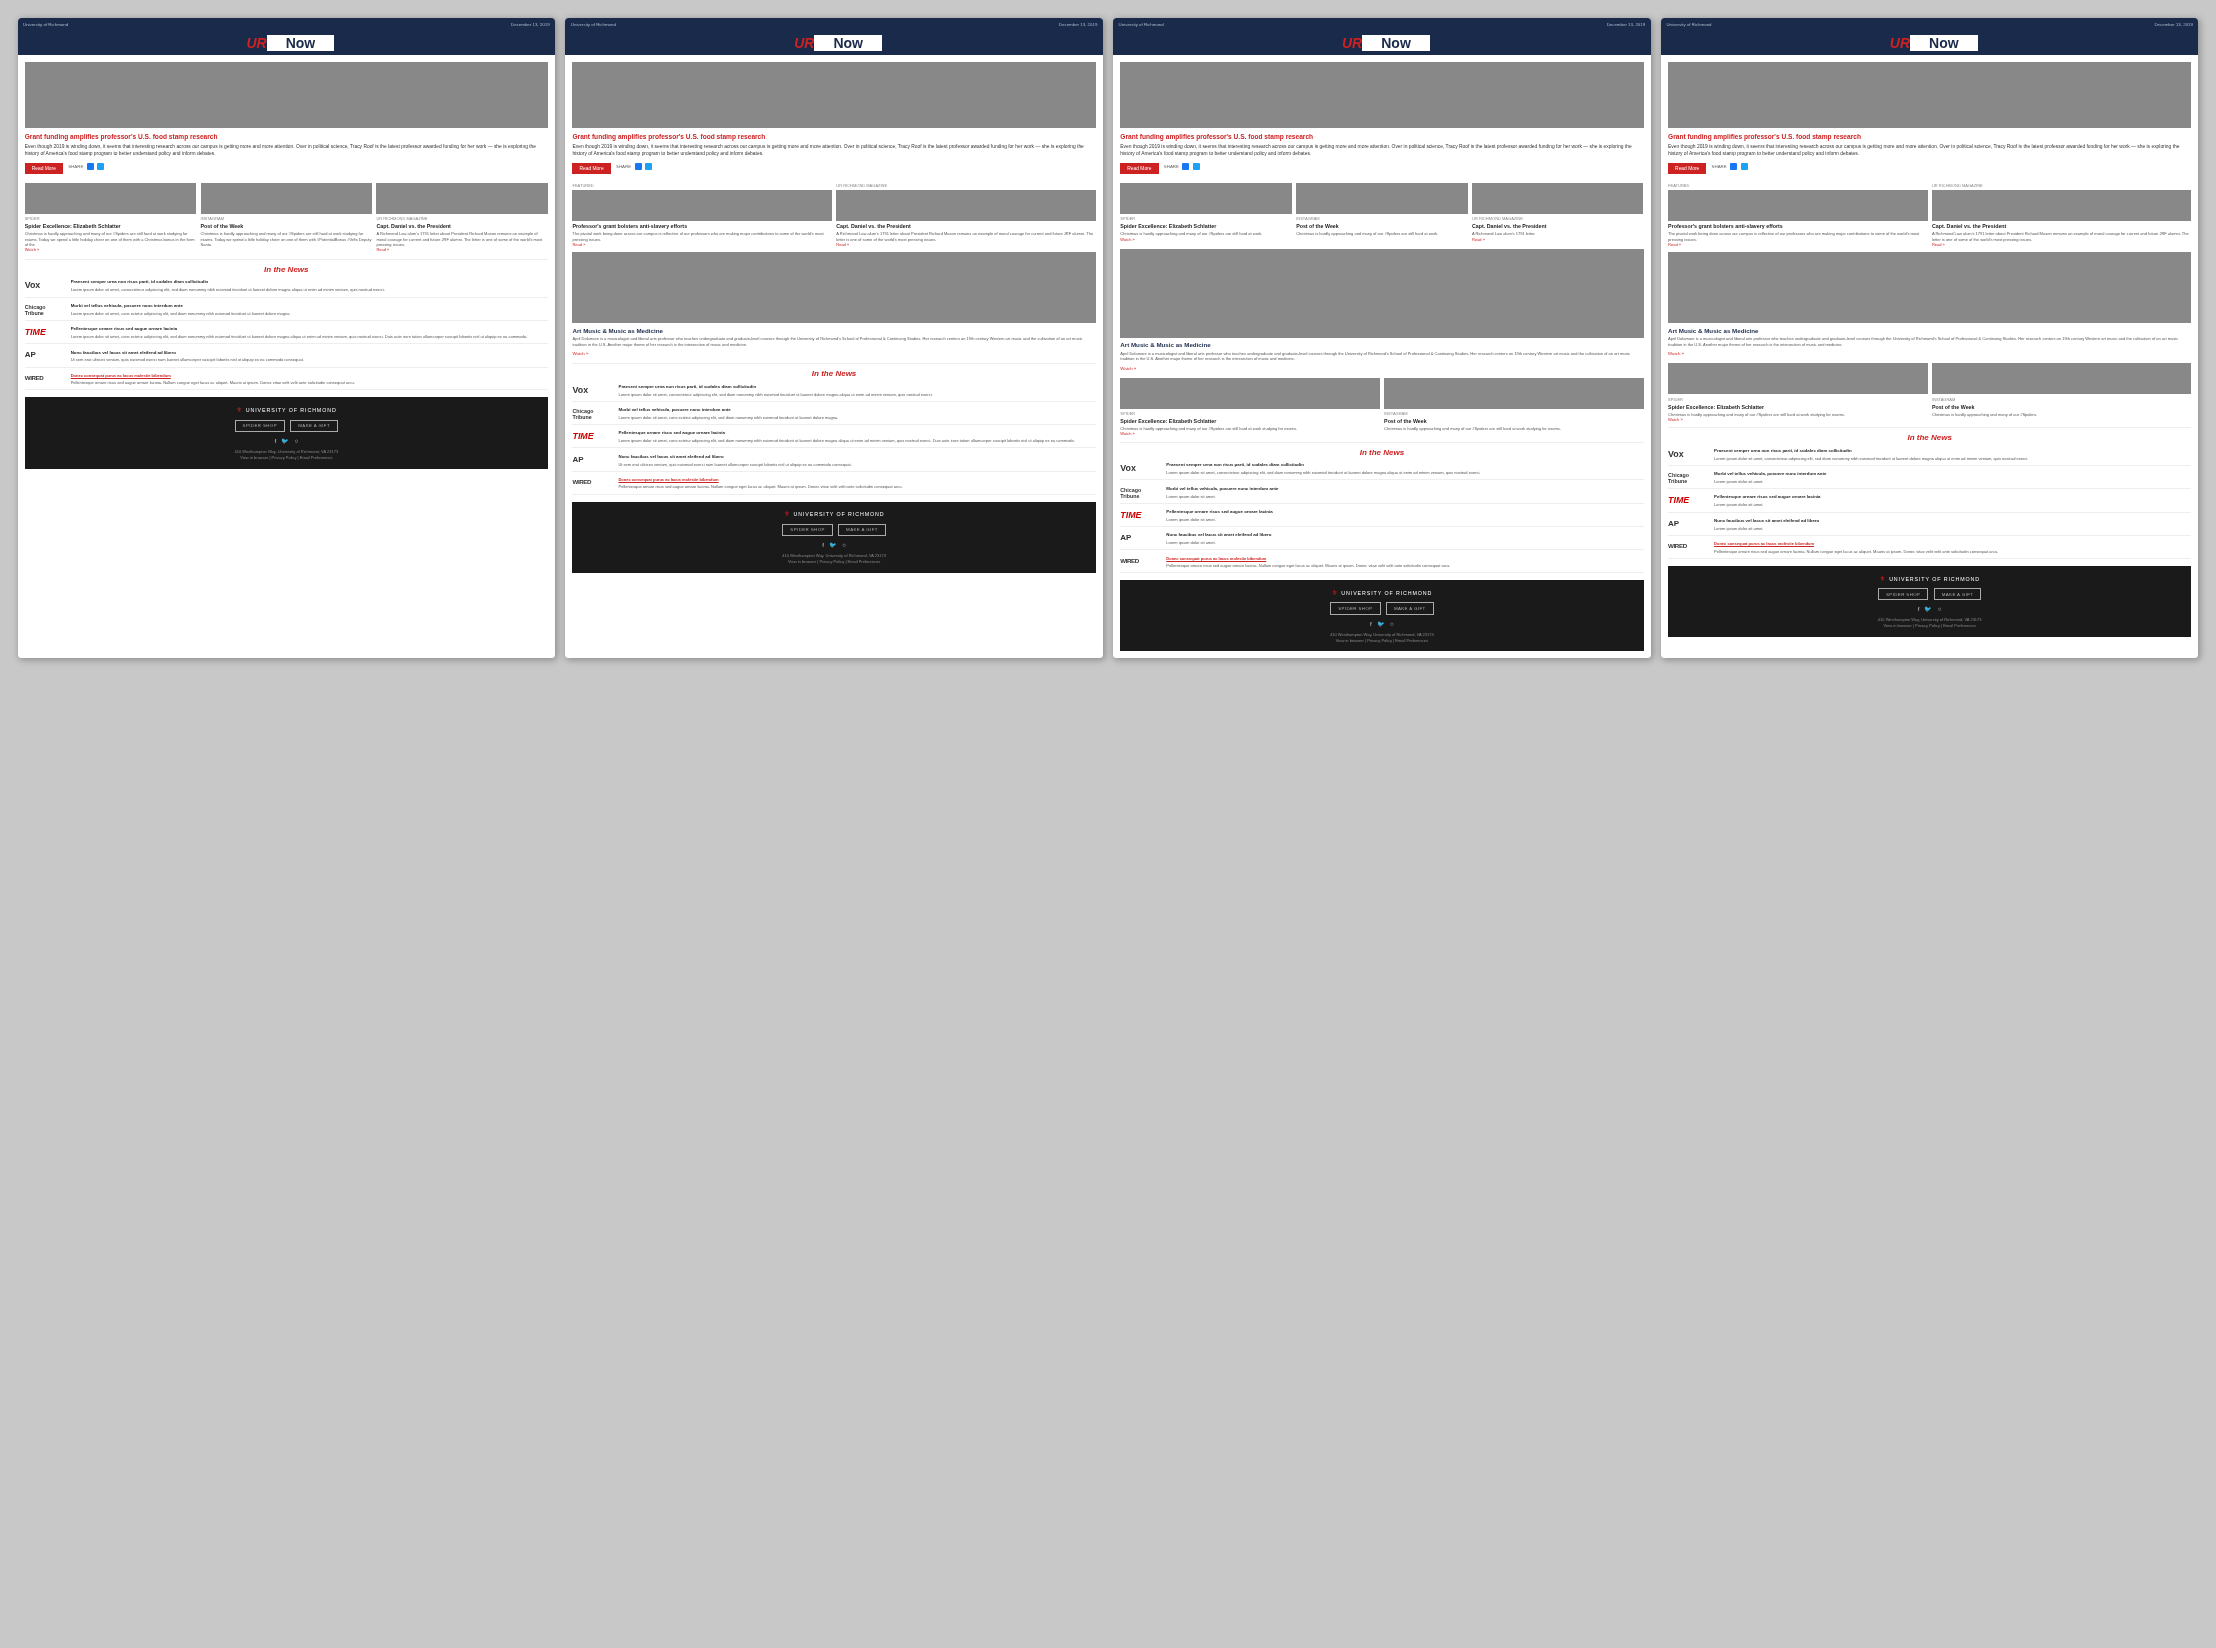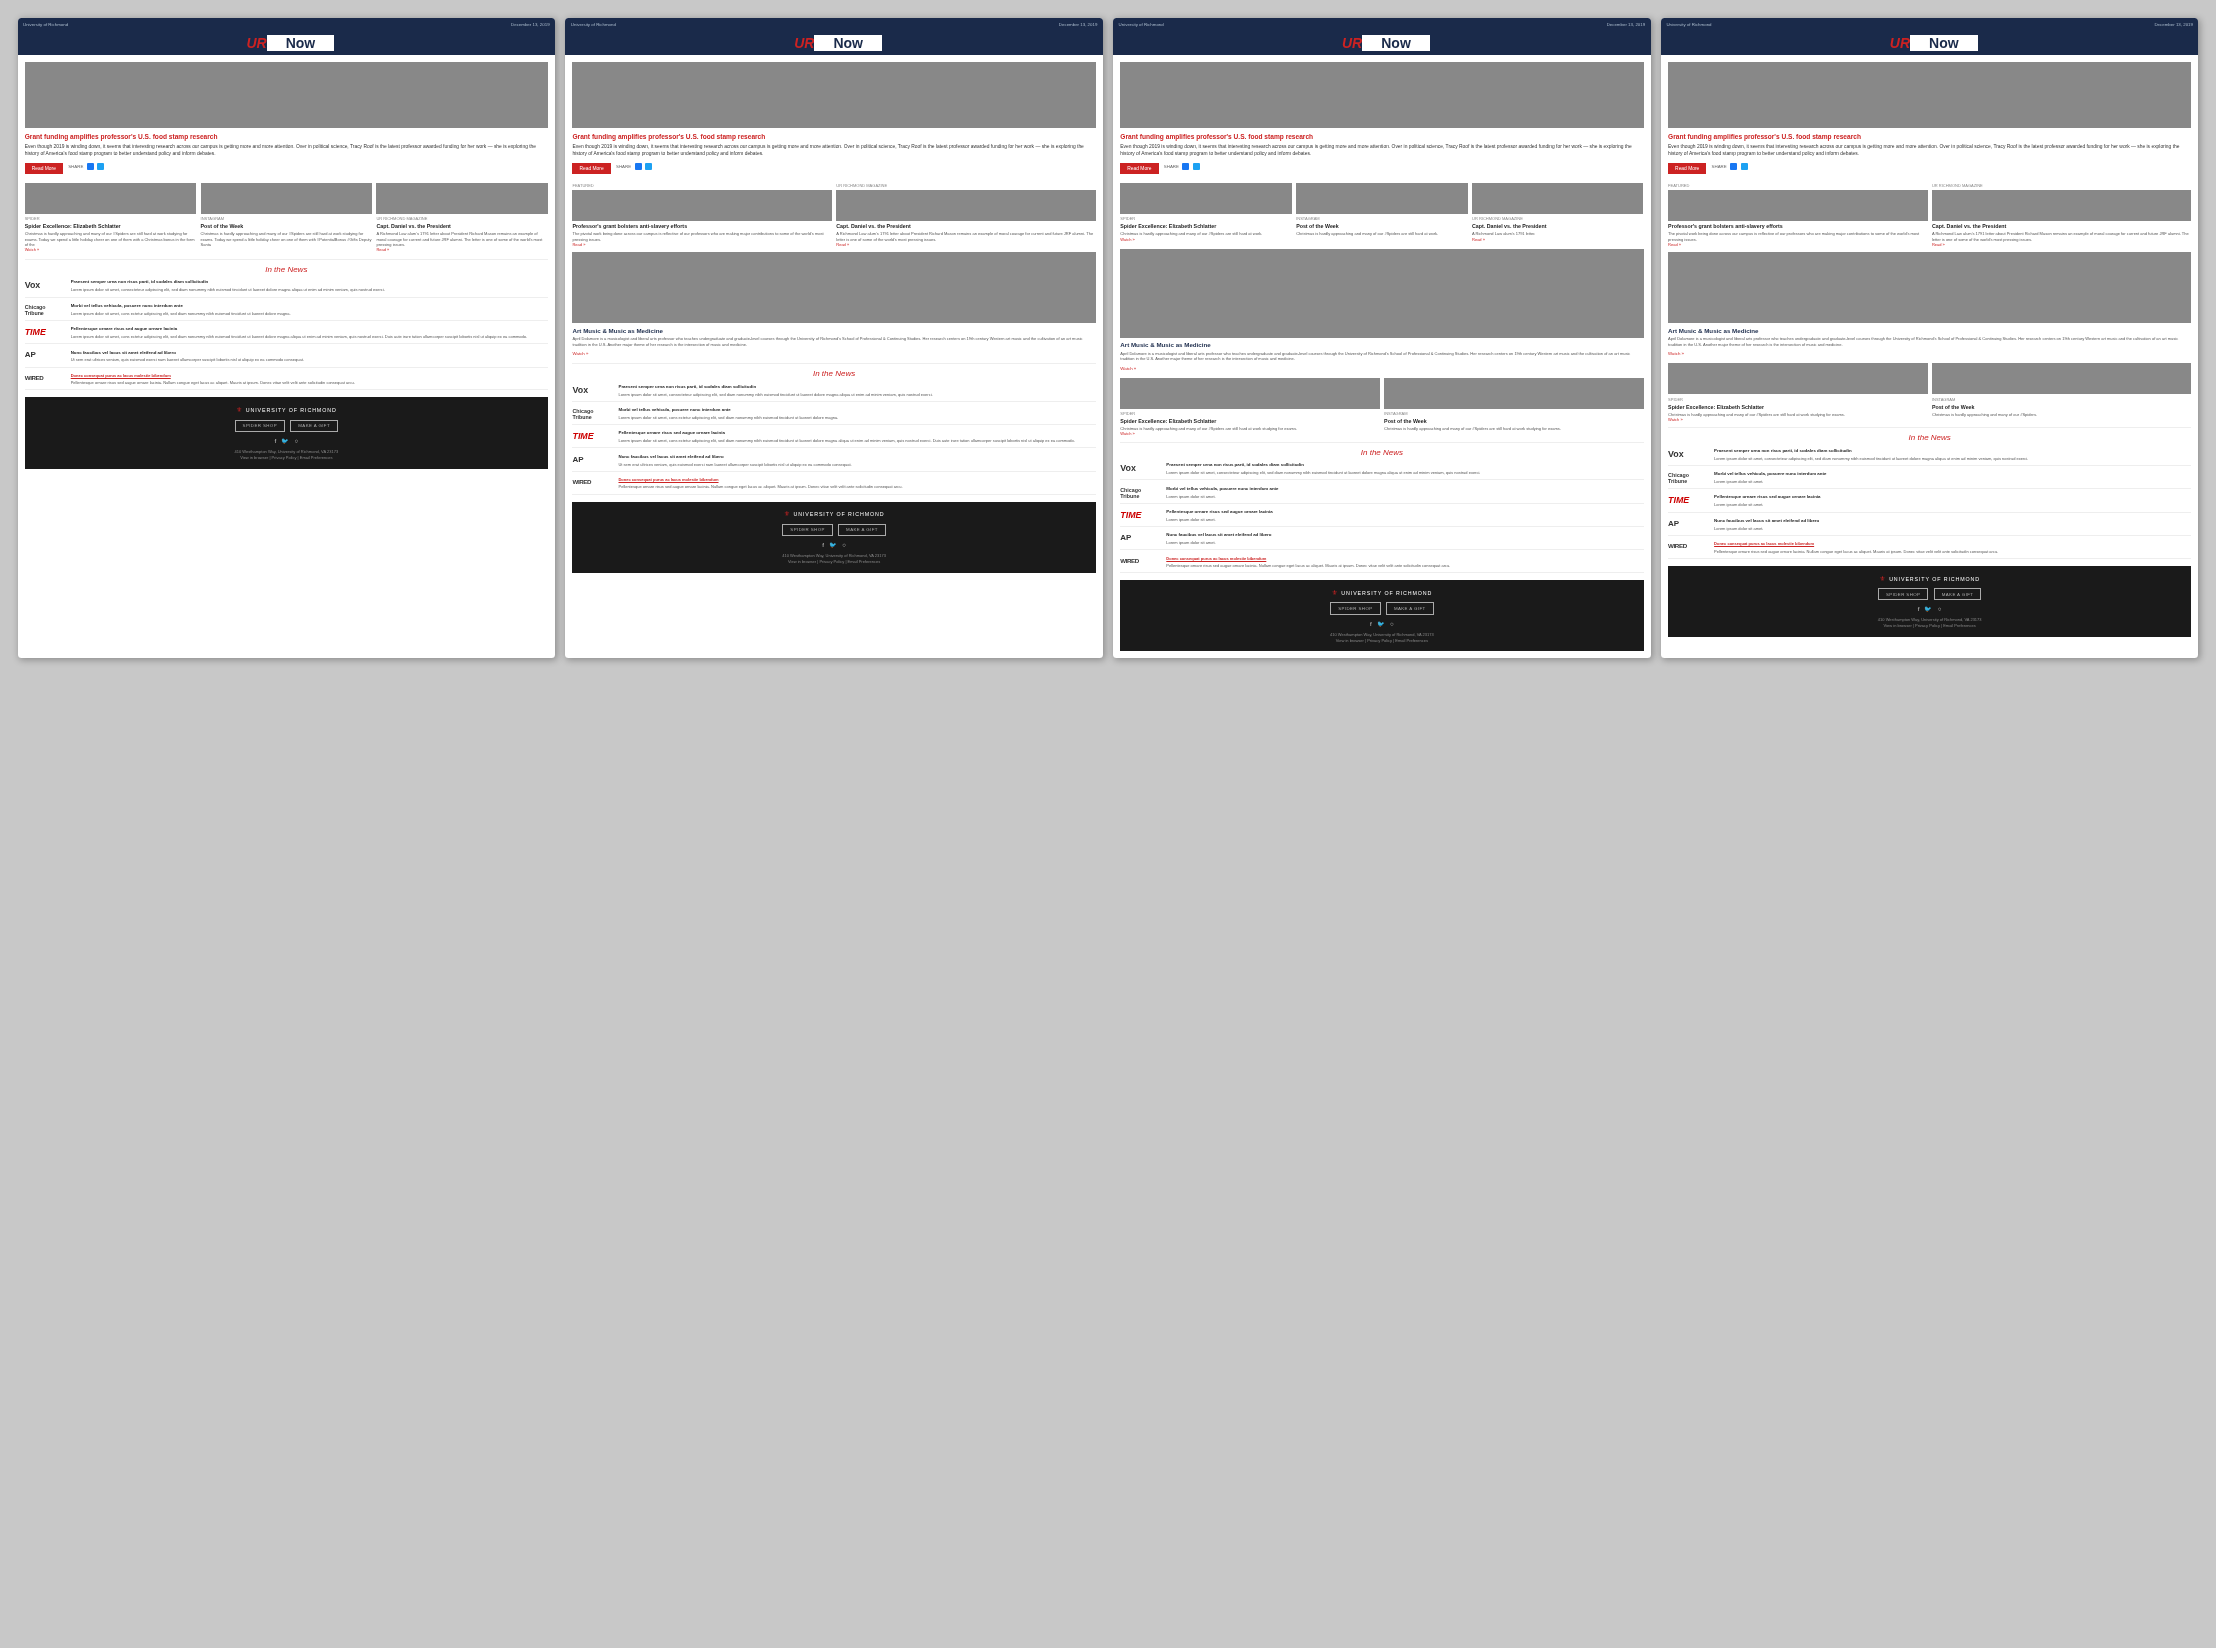--- a/index.html
+++ b/index.html
@@ -181,21 +181,21 @@
     
     .in-the-news {
       border-top: 0.9px solid #eee;
       padding-top: 5.3px;
       margin-bottom: 7px;
     }
 
     .section-title {
       color: #cc2222;
       font-size: 8px;
-      font-weight: normal;
+      font-weight: bold;
       text-align: center;
       font-style: italic;
       margin-bottom: 5.3px;
     }
 
     .news-item {
       display: flex;
       align-items: flex-start;
       gap: 15px;
       margin-bottom: 5.3px;

